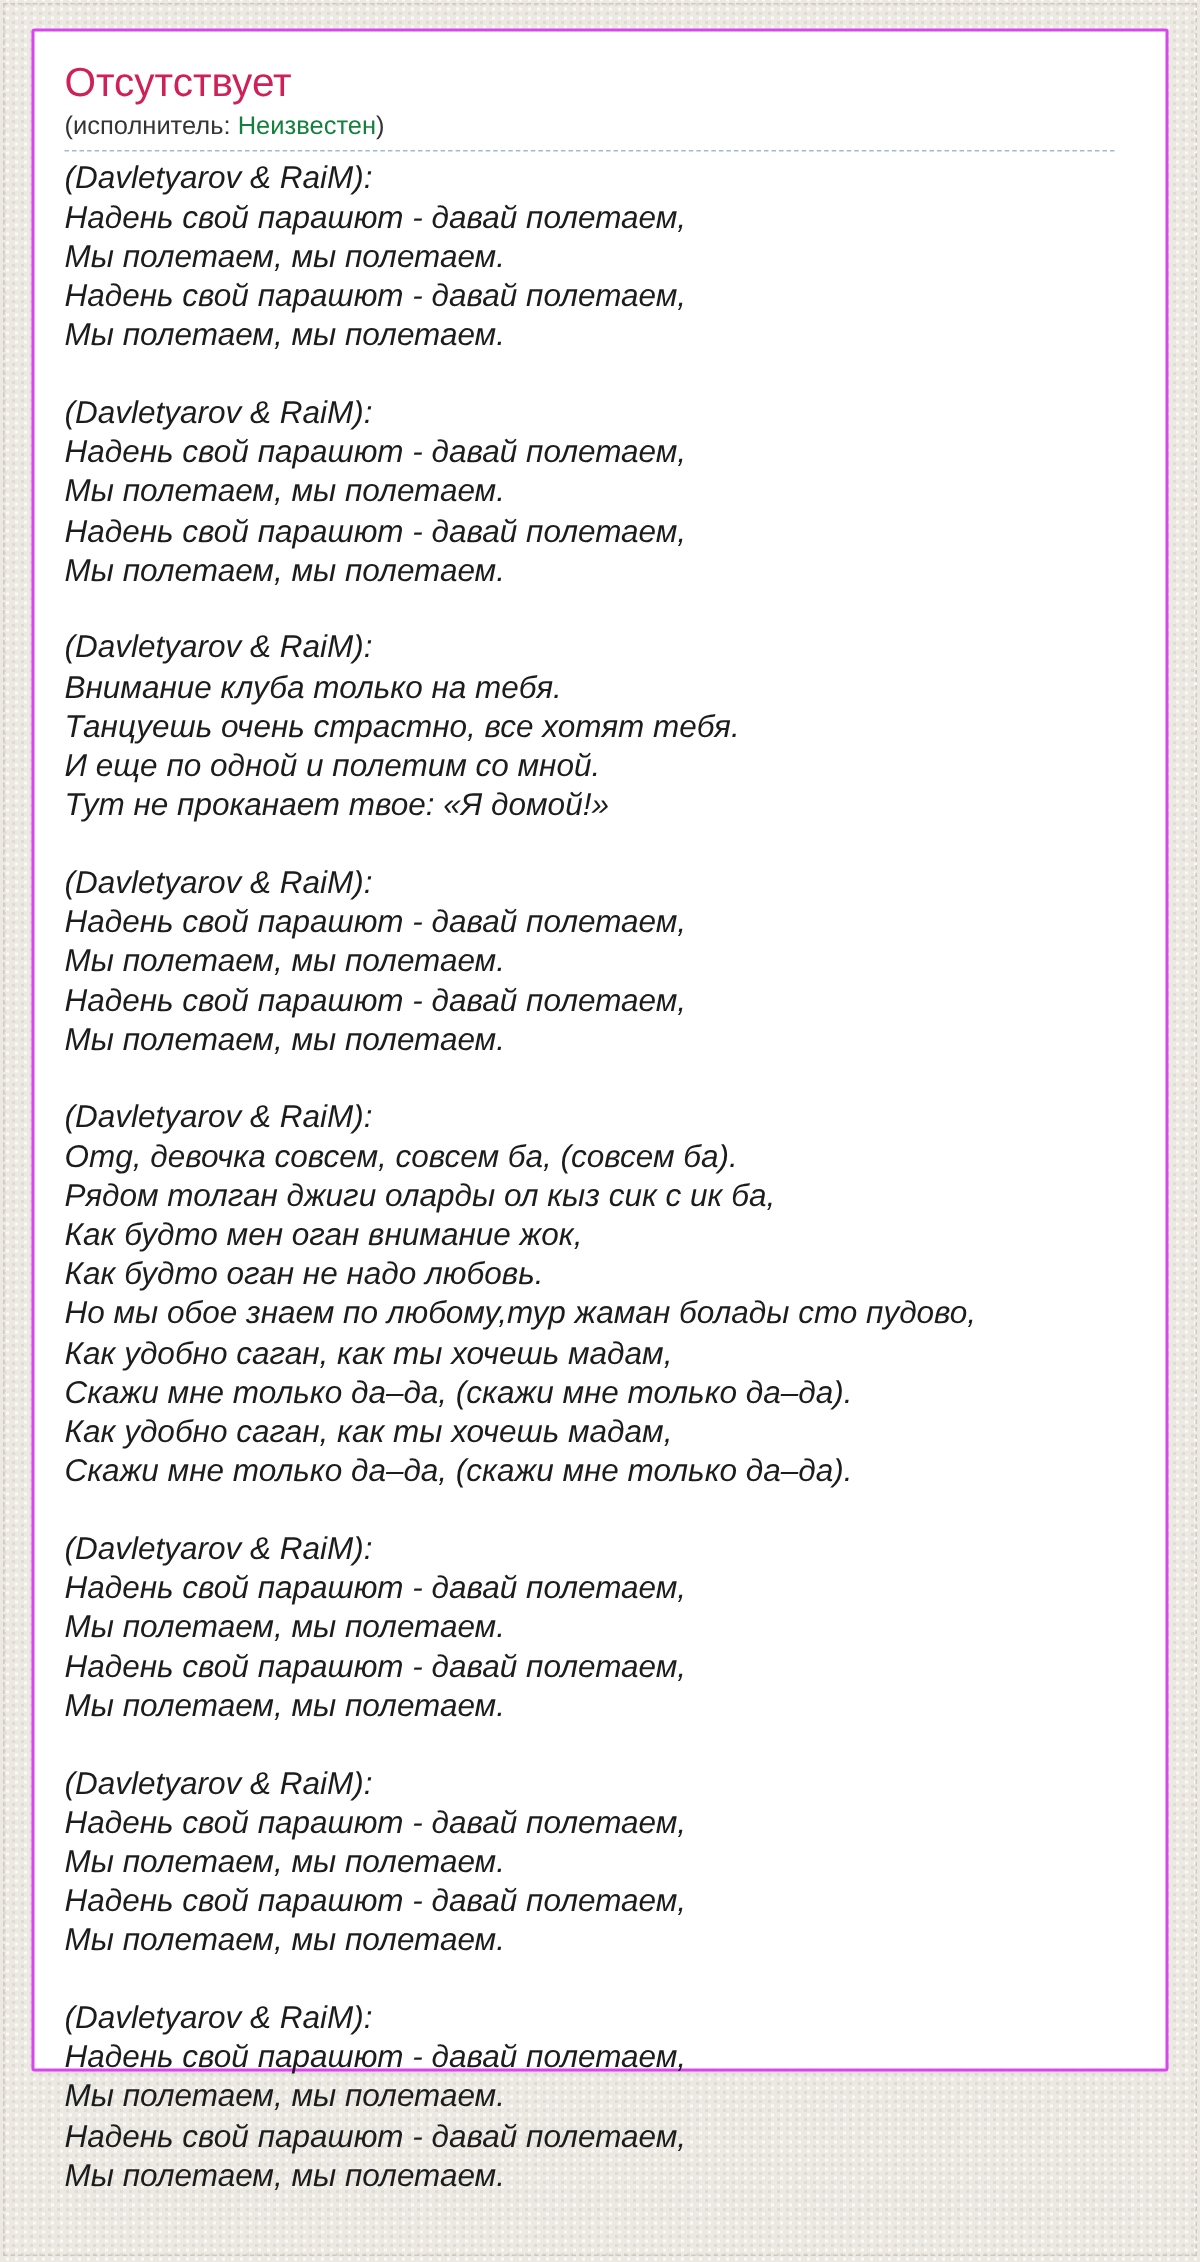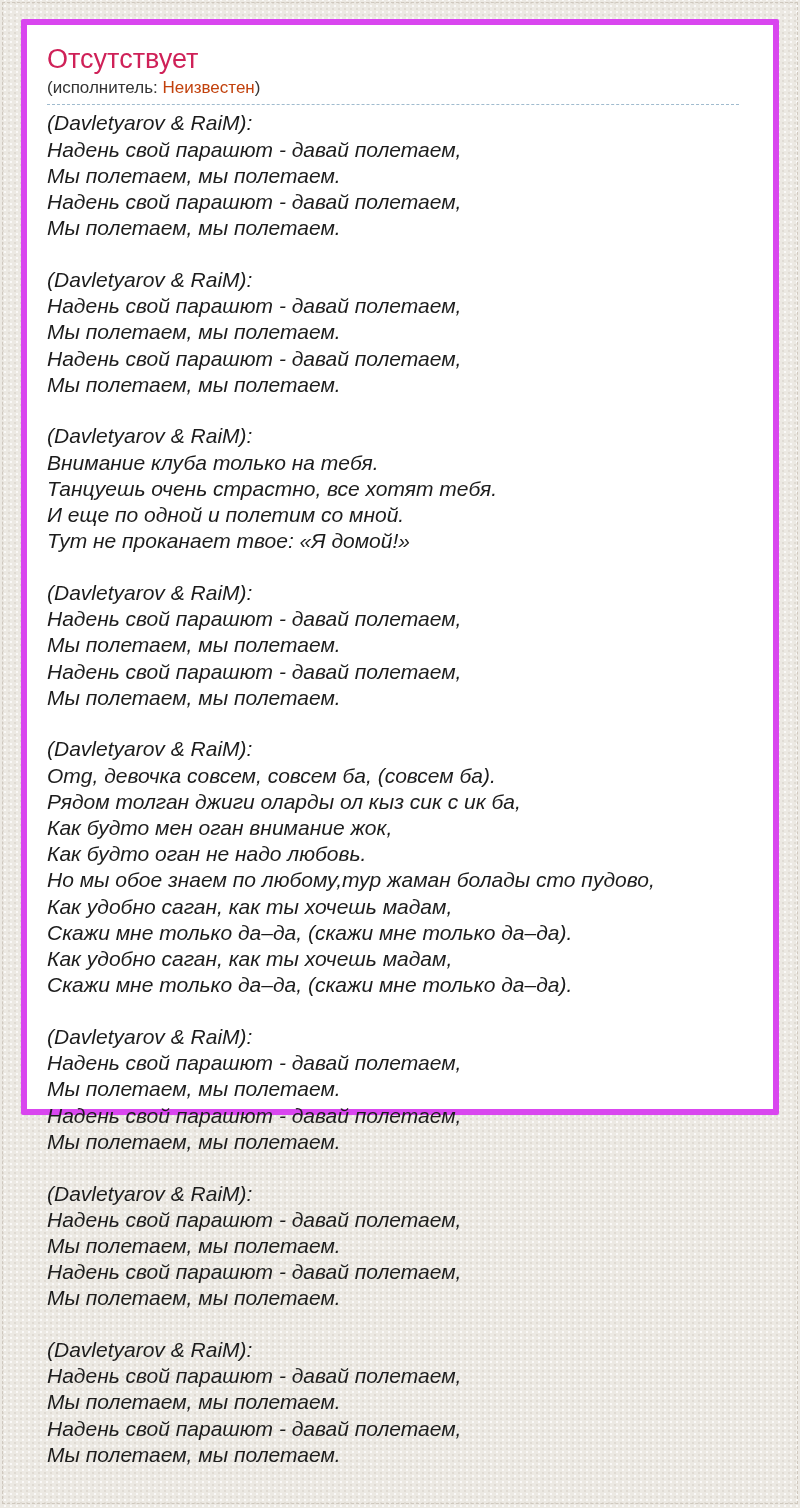--- a/index.html
+++ b/index.html
@@ -26,24 +26,24 @@
     right: 2px;
     bottom: 4px;
     border: 1px dashed #cfc8be;
     pointer-events: none;
   }
   .card {
     position: absolute;
     left: 21px;
     top: 19px;
     width: 758px;
-    height: 1096px;
+    height: 1362px;
     box-sizing: border-box;
     background: #ffffff;
-    border: 6px solid #d946ef;
+    border: 2px solid #d946ef;
     border-radius: 2px;
     padding: 18px 34px 20px 20px;
     box-shadow: 0 1px 2px rgba(0,0,0,0.05);
   }
   .song-header {
     border-bottom: 1px dashed #a0bbce;
     padding-bottom: 6px;
   }
   .song-title {
     margin: 0;
@@ -52,21 +52,21 @@
     line-height: 1.2;
     color: #cf2158;
   }
   .artist-line {
     margin-top: 2px;
     font-size: 17px;
     line-height: 21px;
     color: #343434;
   }
   .artist-link {
-    color: #c2410c;
+    color: #15803d;
     text-decoration: none;
     cursor: pointer;
   }
   .lyrics {
     margin-top: 5px;
     font-size: 21px;
     line-height: 26.2px;
     color: #1c1c1c;
     font-style: italic;
   }

